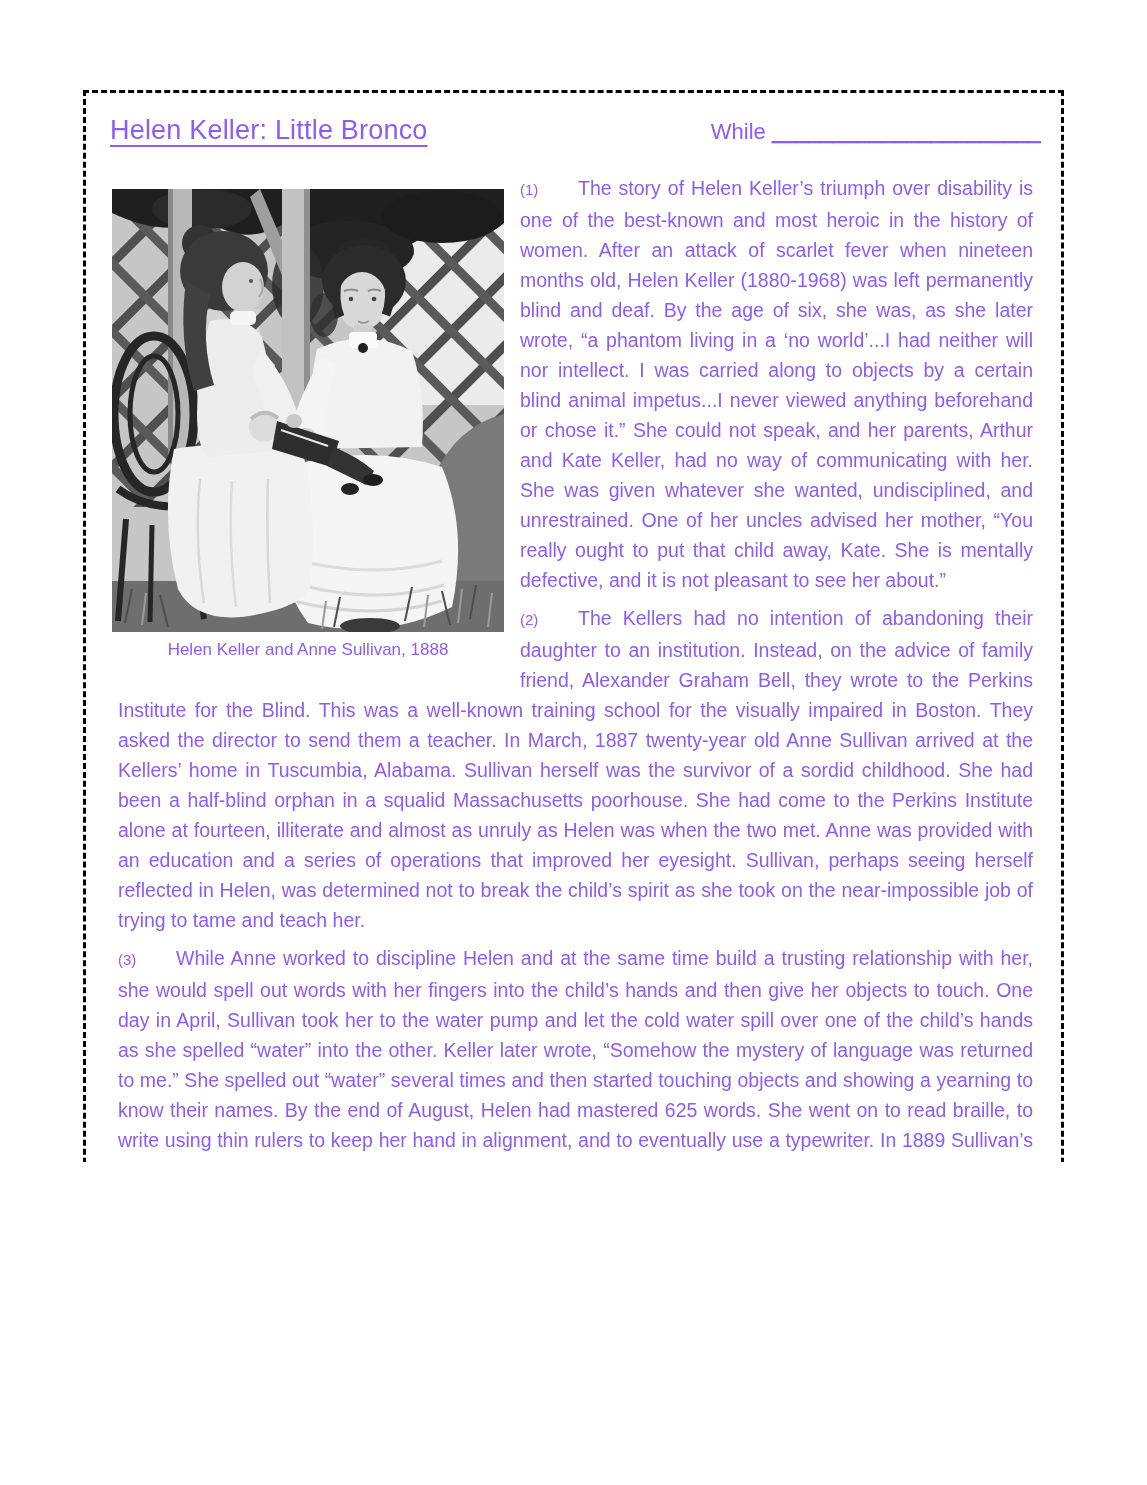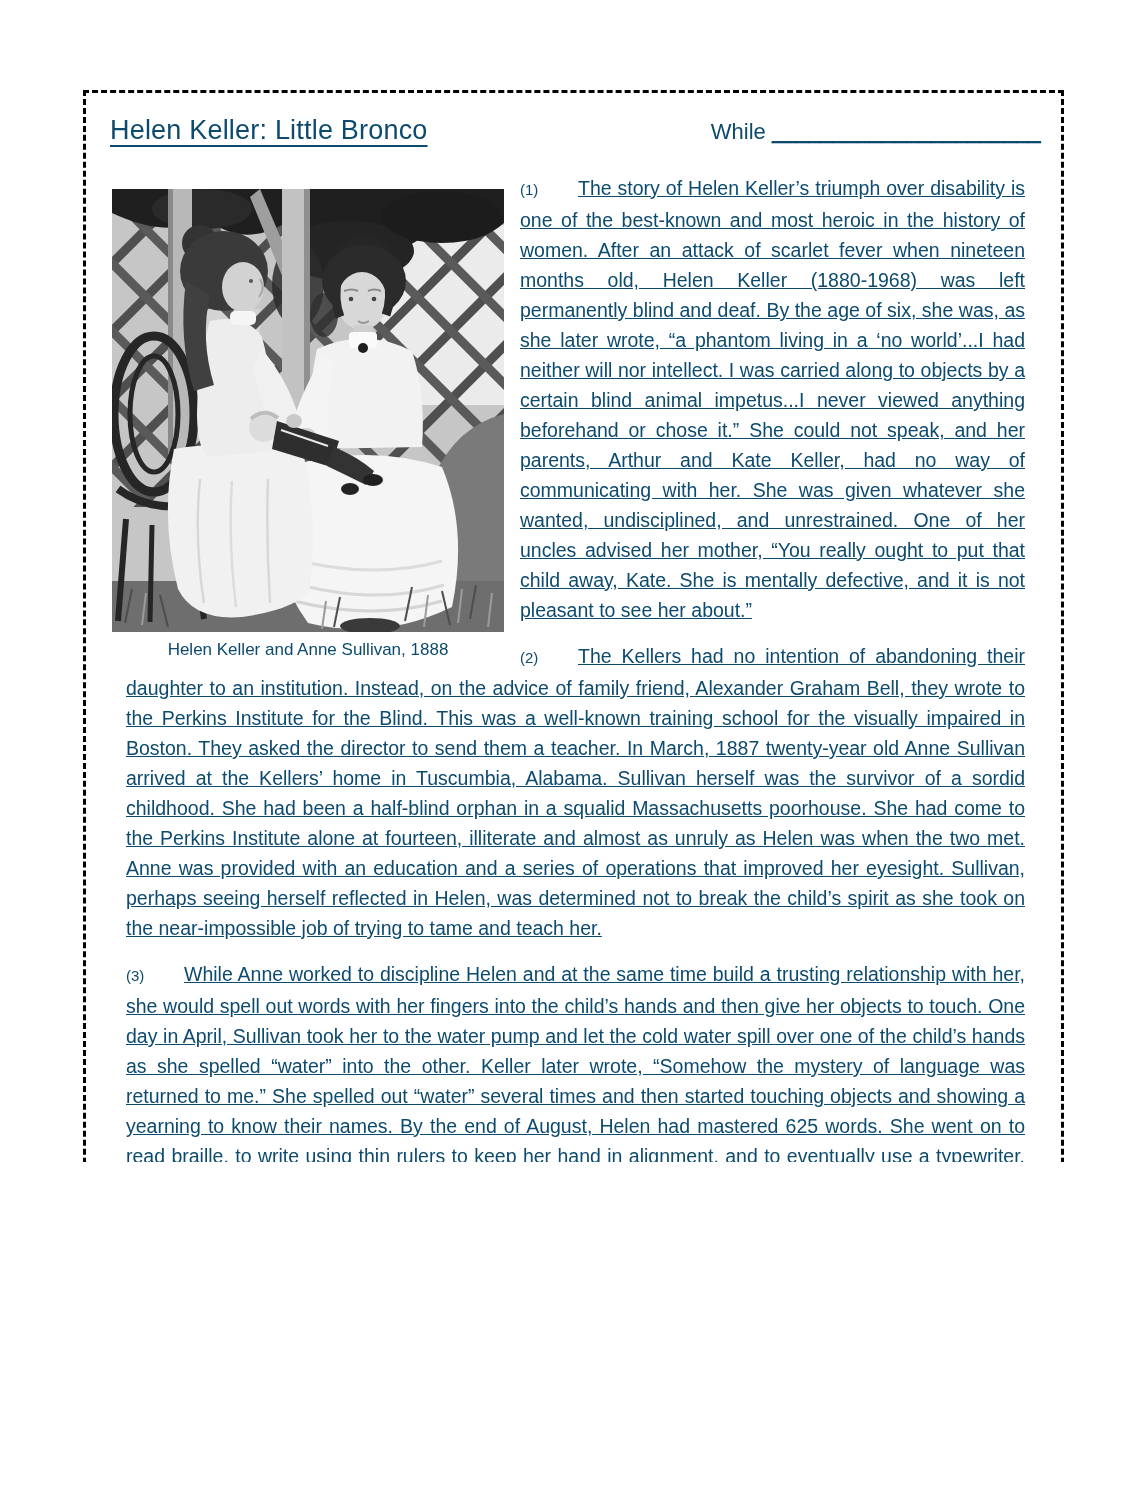--- a/index.html
+++ b/index.html
@@ -1,21 +1,21 @@
 <!DOCTYPE html>
 <html><head>
 <meta charset="utf-8">
 <style>
   html,body { margin:0; padding:0; background:#ffffff; }
   .page {
     position:relative;
     width:1147px; height:1162px;
     background:#ffffff;
     font-family:"Liberation Sans", sans-serif;
-    color:#0c4a6e;
+    color:#8b5cf6;
     overflow:hidden;
   }
   .frame {
     position:absolute;
     left:83px; top:90px;
     width:981px; height:1298px;
     box-sizing:border-box;
     border:3px dashed #000;
     padding:20px 20px 0 24px;
   }
@@ -36,21 +36,21 @@
     margin:0;
   }
   .name-field { font-size:22px; white-space:nowrap; }
   .name-blank { letter-spacing:0; margin-left:6px;text-decoration:underline; }
 
   .content {
     font-size:19.5px;
     line-height:30px;
     text-align:justify;
   }
-  .content p { margin:16px;text-decoration:underline; }
+  .content p { margin:8px; }
   .pnum {
     display:inline-block;
     min-width:58px;
     font-size:15px;
   }
   figure.photo-figure {
     float:left;
     width:392px;
     margin:14px 14px 6px 0;
     padding:2px;

